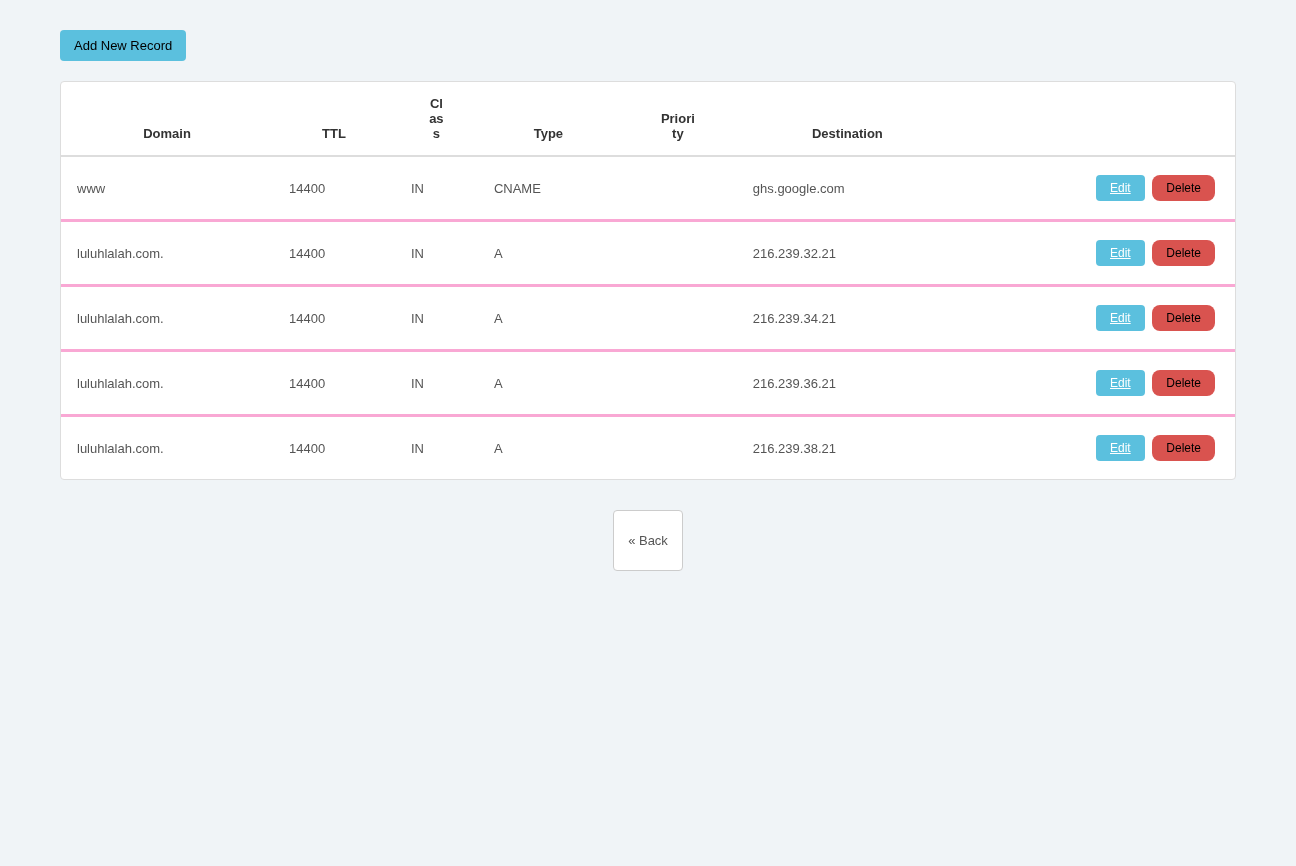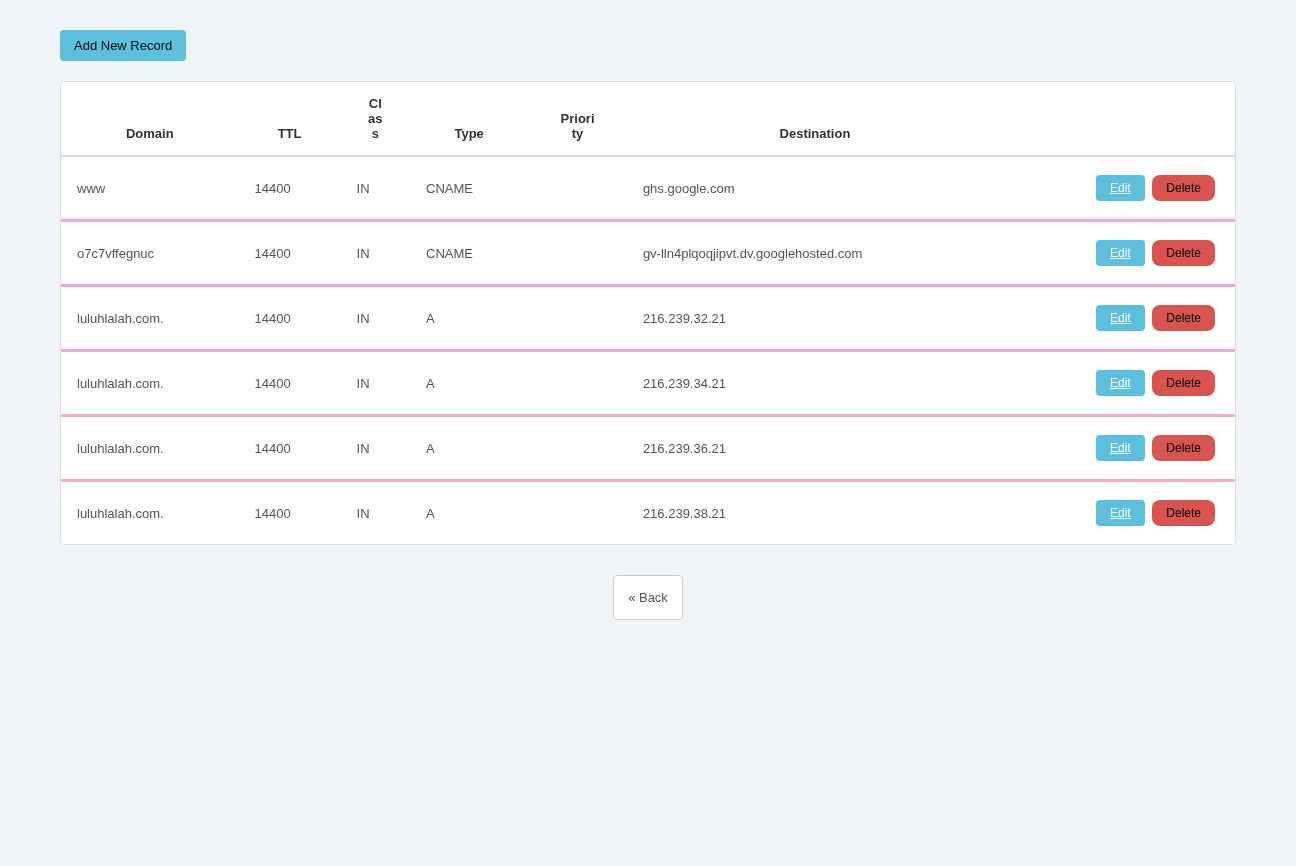--- a/index.html
+++ b/index.html
@@ -85,21 +85,21 @@
       padding-right: 20px;
     }
     .pagination {
       display: flex;
       justify-content: center;
       margin-top: 30px;
     }
     .pagination-btn {
       background: #fff;
       border: 1px solid #ccc;
-      padding: 14px 14px;
+      padding: 22px 14px;
       border-radius: 4px;
       cursor: pointer;
       font-size: 13px;
       color: #555;
     }
   </style>
 </head>
 <body>
 
 <div class="page-wrapper">
@@ -121,32 +121,20 @@
         </tr>
       </thead>
       <tbody id="table-body">
       <tr>
       <td>www</td>
       <td>14400</td>
       <td class="center">IN</td>
       <td class="center">CNAME</td>
       <td class="center"></td>
       <td>ghs.google.com</td>
-      <td class="actions-cell">
-        <button class="btn-edit">Edit</button>
-        <button class="btn-delete">Delete</button>
-      </td>
-    </tr>
-          <tr>
-      <td>o7c7vffegnuc</td>
-      <td>14400</td>
-      <td class="center">IN</td>
-      <td class="center">CNAME</td>
-      <td class="center"></td>
-      <td>gv-lln4plqoqjipvt.dv.googlehosted.com</td>
       <td class="actions-cell">
         <button class="btn-edit">Edit</button>
         <button class="btn-delete">Delete</button>
       </td>
     </tr>
           <tr>
       <td>luluhlalah.com.</td>
       <td>14400</td>
       <td class="center">IN</td>
       <td class="center">A</td>

